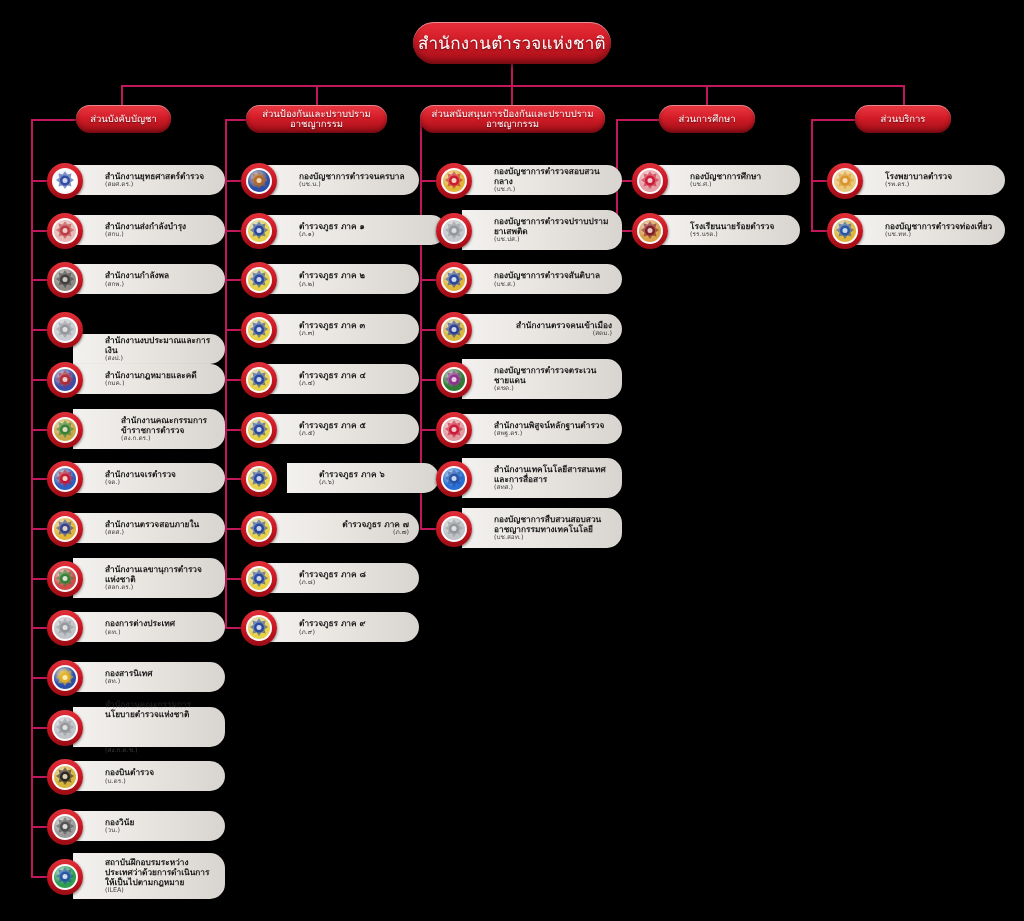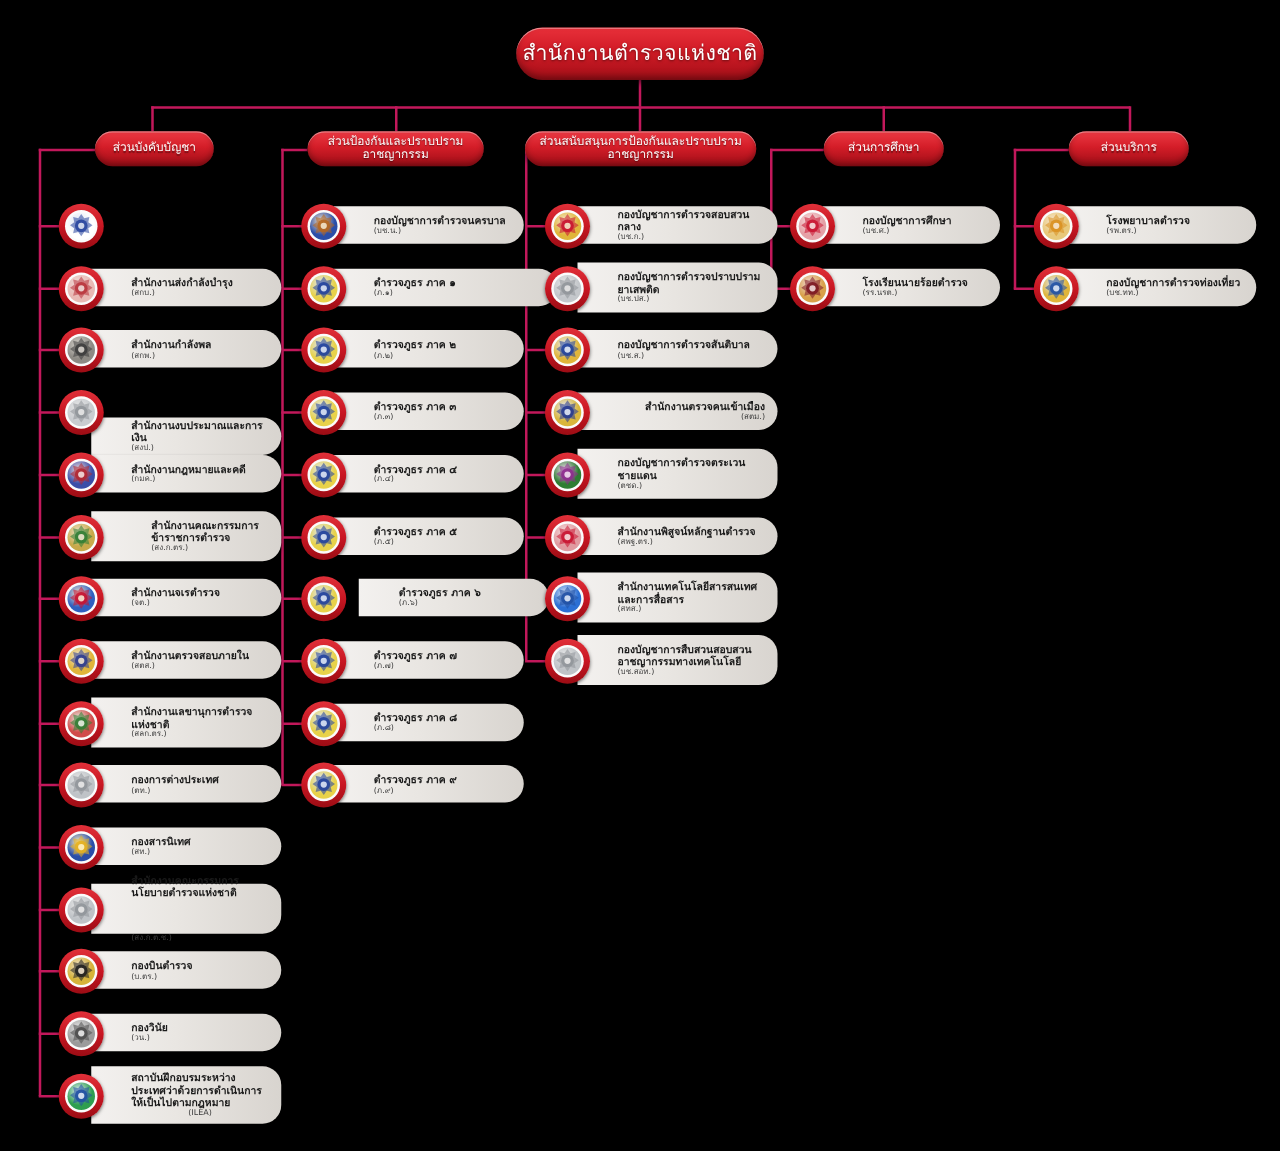--- a/index.html
+++ b/index.html
@@ -195,20 +195,24 @@
 
   <div class="root-node">
     <span>สำนักงานตำรวจแห่งชาติ</span>
   </div>
 
   <div id="sections">
       <div class="section-node" style="left: 76px; top: 105px; width: 95px;">
         <span>ส่วนบังคับบัญชา</span>
       </div>
       <div class="item" style="left: 47px; top: 163px; width: 178px;">
+        <div class="item-pill" style="width: 152px;">
+          <div class="item-title">สำนักงานยุทธศาสตร์ตำรวจ</div>
+          <div class="item-abbr">(สยศ.ตร.)</div>
+        </div>
         <div class="badge">
           <div class="badge-inner">
             <svg class="emblem" width="24" height="24" viewBox="0 0 24 24" aria-hidden="true">
     <defs>
                 <radialGradient id="g0" cx="40%" cy="32%">
       <stop offset="0%" stop-color="#dfe6f2"></stop>
                   <stop offset="100%" stop-color="#ffffff"></stop>
     </radialGradient>
               </defs>
     <circle cx="12" cy="12" r="11" fill="url(#g0)"></circle>
@@ -527,21 +531,21 @@
     <path d="M12 2.2 L14.4 5.6 L18.5 4.6 L17.6 8.7 L21 11.1 L17.6 13.5
              L18.5 17.6 L14.4 16.6 L12 20 L9.6 16.6 L5.5 17.6 L6.4 13.5
              L3 11.1 L6.4 8.7 L5.5 4.6 L9.6 5.6 Z" fill="#4a4a4a" opacity=".55"></path>
     <circle cx="12" cy="11.6" r="5.1" fill="#4a4a4a" opacity=".85"></circle>
     <circle cx="12" cy="11.6" r="2.5" fill="#ebebeb" opacity=".9"></circle>
   </svg>
           </div>
         </div>
       </div>
       <div class="item" style="left: 47px; top: 858.8px; width: 178px;">
-        <div class="item-pill xtall" style="width: 152px; align-items: center;">
+        <div class="item-pill xtall" style="width: 152px;">
           <div class="item-title">สถาบันฝึกอบรมระหว่างประเทศว่าด้วยการดำเนินการให้เป็นไปตามกฎหมาย</div>
           <div class="item-abbr">(ILEA)</div>
         </div>
         <div class="badge">
           <div class="badge-inner">
             <svg class="emblem" width="24" height="24" viewBox="0 0 24 24" aria-hidden="true">
     <defs>
                 <radialGradient id="g14" cx="40%" cy="32%">
       <stop offset="0%" stop-color="#e3ecf6"></stop>
                   <stop offset="100%" stop-color="#2e9e4f"></stop>
@@ -721,21 +725,21 @@
     <circle cx="12" cy="12" r="11" fill="url(#g21)"></circle>
     <path d="M12 2.2 L14.4 5.6 L18.5 4.6 L17.6 8.7 L21 11.1 L17.6 13.5
              L18.5 17.6 L14.4 16.6 L12 20 L9.6 16.6 L5.5 17.6 L6.4 13.5
              L3 11.1 L6.4 8.7 L5.5 4.6 L9.6 5.6 Z" fill="#1f3f9c" opacity=".55"></path>
     <circle cx="12" cy="11.6" r="5.1" fill="#1f3f9c" opacity=".85"></circle>
     <circle cx="12" cy="11.6" r="2.5" fill="#dde6f5" opacity=".9"></circle>
   </svg>
           </div>
         </div>
       </div>
-      <div class="item" style="left: 241px; top: 510.9px; width: 178px;">
+      <div class="item" style="left: 241px; top: 510.9px; width: 178px; text-align: right;">
         <div class="item-pill" style="width: 152px;">
           <div class="item-title">ตำรวจภูธร ภาค ๗</div>
           <div class="item-abbr">(ภ.๗)</div>
         </div>
         <div class="badge">
           <div class="badge-inner">
             <svg class="emblem" width="24" height="24" viewBox="0 0 24 24" aria-hidden="true">
     <defs>
                 <radialGradient id="g22" cx="40%" cy="32%">
       <stop offset="0%" stop-color="#dde6f5"></stop>

